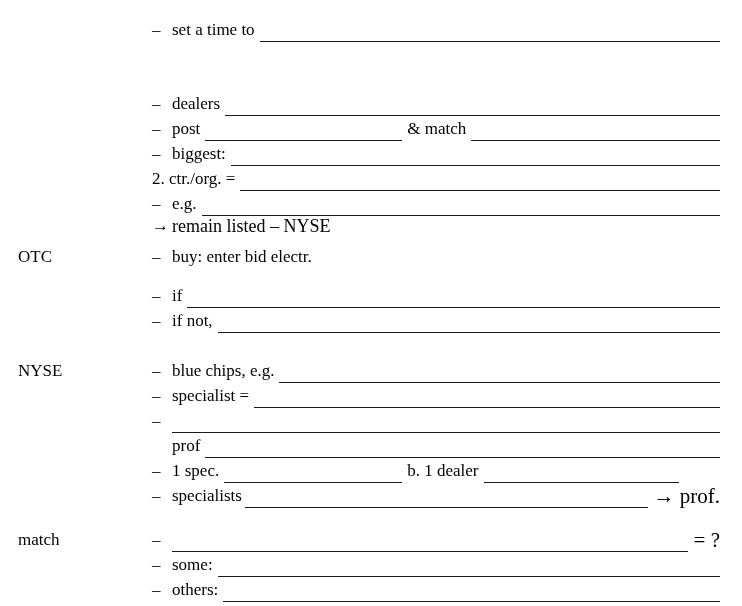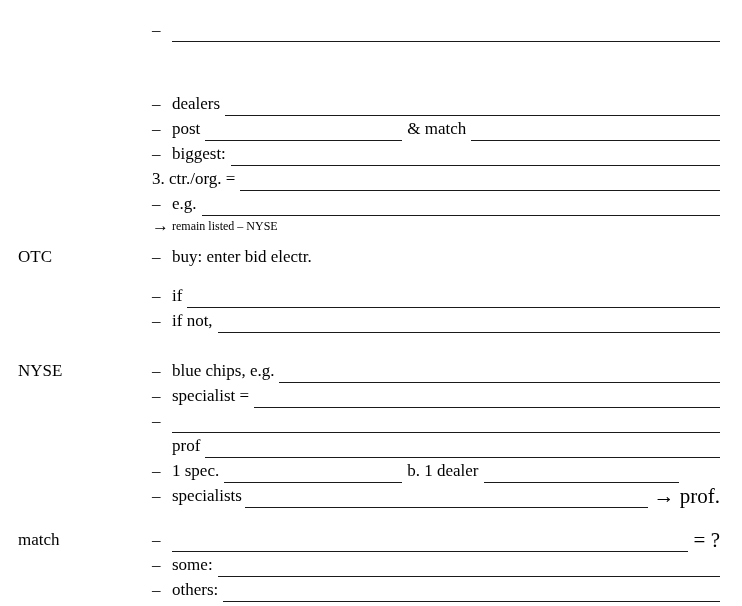--- a/index.html
+++ b/index.html
@@ -92,32 +92,33 @@
   .blank.fixed-178 { flex: 0 0 178px; }
   .blank.fixed-195 { flex: 0 0 195px; }
   .blank.grow { flex: 1 1 auto; }
   .tail {
     flex: 0 0 auto;
     font-size: 21px;
     line-height: 24px;
     padding-left: 6px;
   }
   .arrow-line {
-    font-size: 12px;
+    font-size: 18px;
     line-height: 24px;
   }
 </style>
 </head>
 <body>
 
 <div class="sheet">
 
   <div class="row" style="top:18px">
     <div class="content-col">
       <span class="dash">–</span>
+      <span class="txt">set a time to</span>
       <span class="blank grow"></span>
     </div>
   </div>
 
 
   <div class="row" style="top:92px">
     <div class="content-col">
       <span class="dash">–</span>
       <span class="txt">dealers</span>
       <span class="blank grow"></span>
@@ -137,21 +138,21 @@
   <div class="row" style="top:142px">
     <div class="content-col">
       <span class="dash">–</span>
       <span class="txt">biggest:</span>
       <span class="blank grow"></span>
     </div>
   </div>
 
   <div class="row" style="top:167px">
     <div class="content-col">
-      <span class="marker">3. ctr./org. =</span>
+      <span class="marker">2. ctr./org. =</span>
       <span class="blank grow"></span>
     </div>
   </div>
 
   <div class="row" style="top:192px">
     <div class="content-col">
       <span class="dash">–</span>
       <span class="txt">e.g.</span>
       <span class="blank grow"></span>
     </div>

